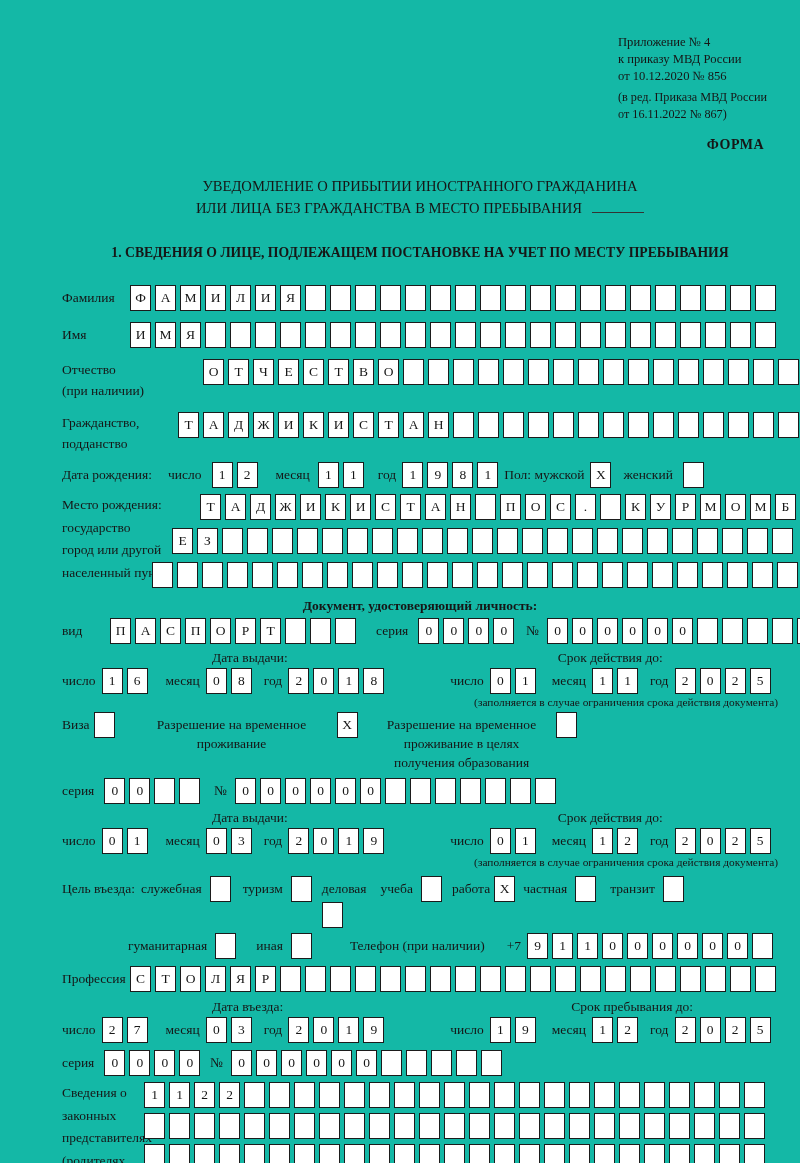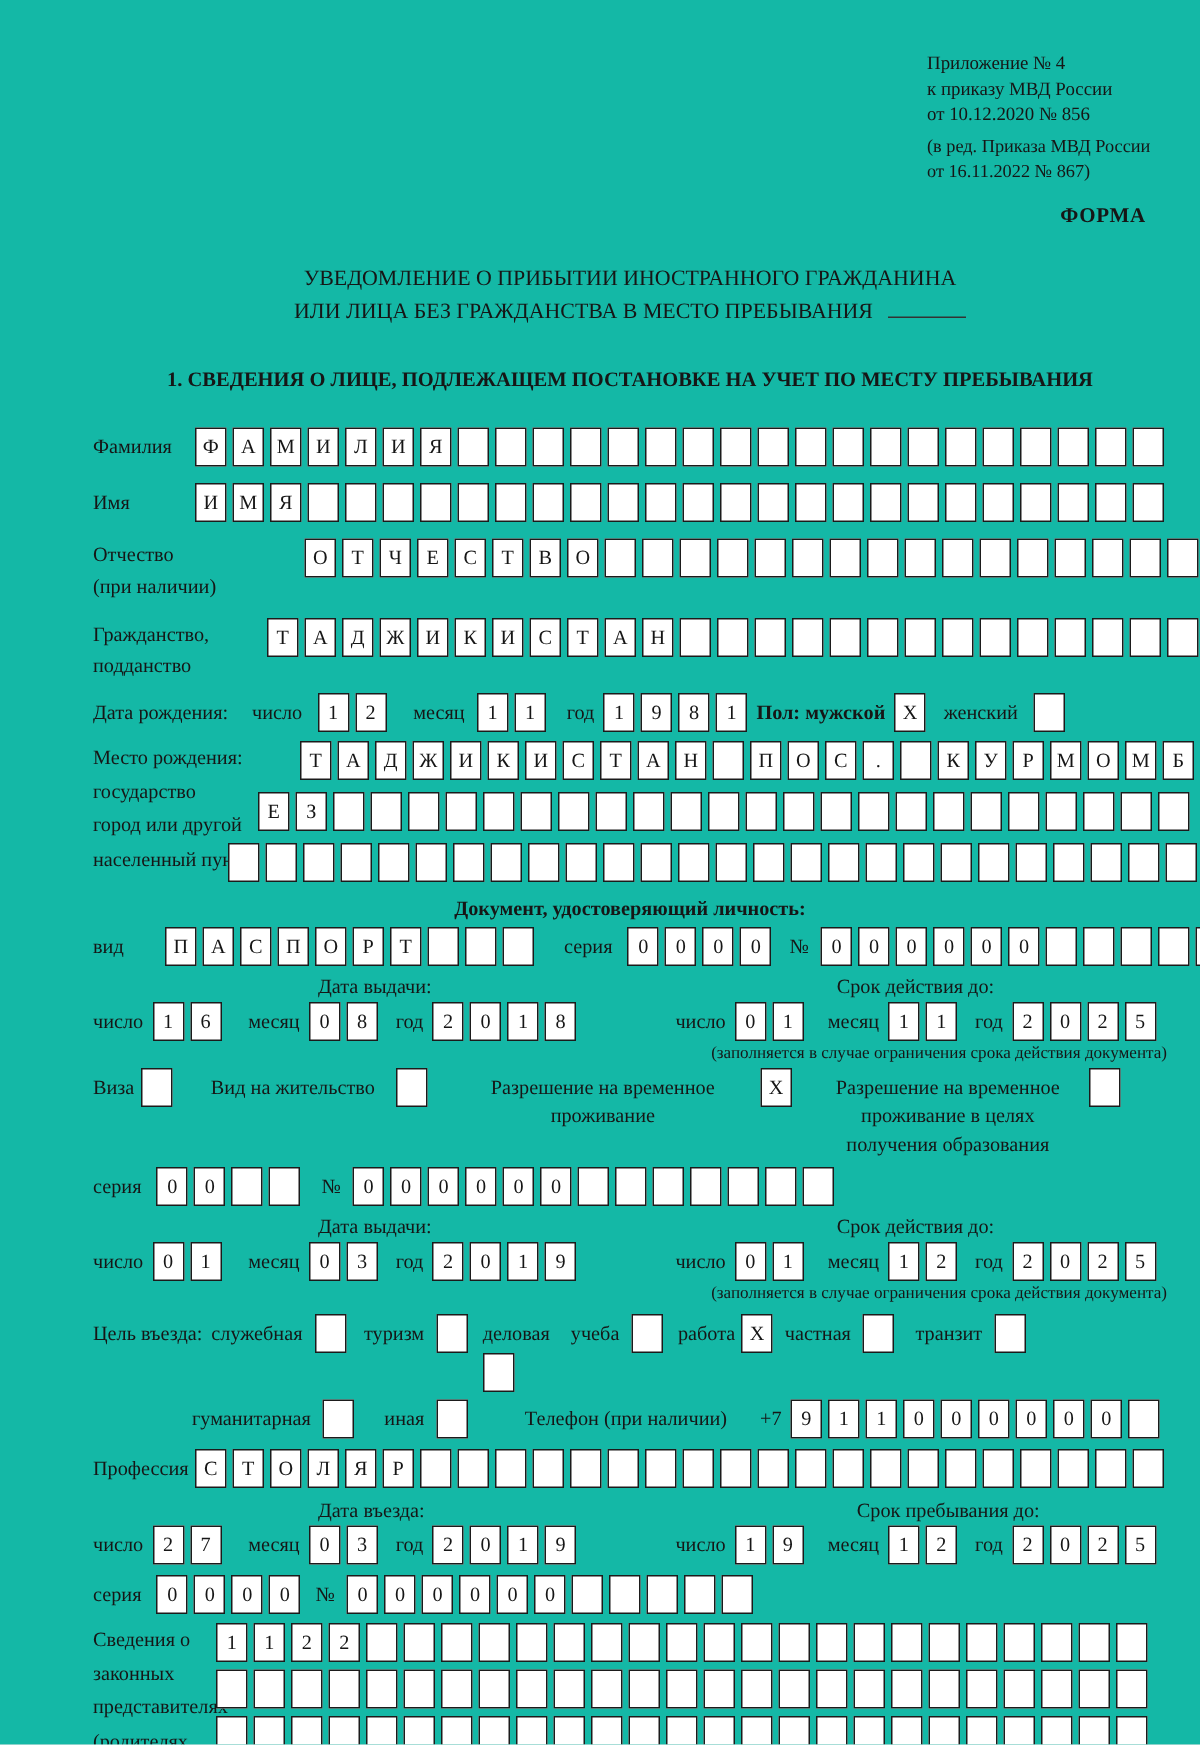--- a/index.html
+++ b/index.html
@@ -216,21 +216,21 @@
         <span class="cell">1</span>
         <span class="cell">1</span>
       </span>
     <span class="inline-lbl" style="margin:0 6px 0 10px;">год</span>
     <span class="cells">
         <span class="cell">1</span>
         <span class="cell">9</span>
         <span class="cell">8</span>
         <span class="cell">1</span>
       </span>
-    <span class="inline-lbl" style="margin:0 6px 0 2px;font-weight:bold;">Пол: мужской</span>
+    <span class="inline-lbl" style="margin:0 6px 0 2px;">Пол: мужской</span>
     <span class="cells">
         <span class="cell">X</span>
       </span>
     <span class="inline-lbl" style="margin:0 10px 0 8px;">женский</span>
     <span class="cells">
         <span class="cell"></span>
       </span>
   </div>
 
   <div class="rel" style="height:100px;margin-top:6px;">
@@ -411,26 +411,20 @@
   <div class="note" style="text-align:right;margin-top:2px;">(заполняется в случае ограничения срока действия документа)</div>
 
 
   <div class="frow" style="margin-top:4px;">
     <span class="opt">
       <span class="olbl" style="margin-right:4px;">Виза</span>
       <span class="cells">
           <span class="cell"></span>
         </span>
     </span>
-    <span class="opt" style="margin-left:22px;">
-      <span class="olbl" style="margin-right:14px;">Вид на жительство</span>
-      <span class="cells">
-          <span class="cell"></span>
-        </span>
-    </span>
     <span class="opt" style="margin-left:18px;">
       <span class="ml" style="max-width:190px;">Разрешение на временное проживание</span>
       <span class="cells">
           <span class="cell">X</span>
         </span>
     </span>
     <span class="opt" style="margin-left:16px;">
       <span class="ml" style="max-width:168px;">Разрешение на временное проживание в целях получения образования</span>
       <span class="cells">
           <span class="cell"></span>

